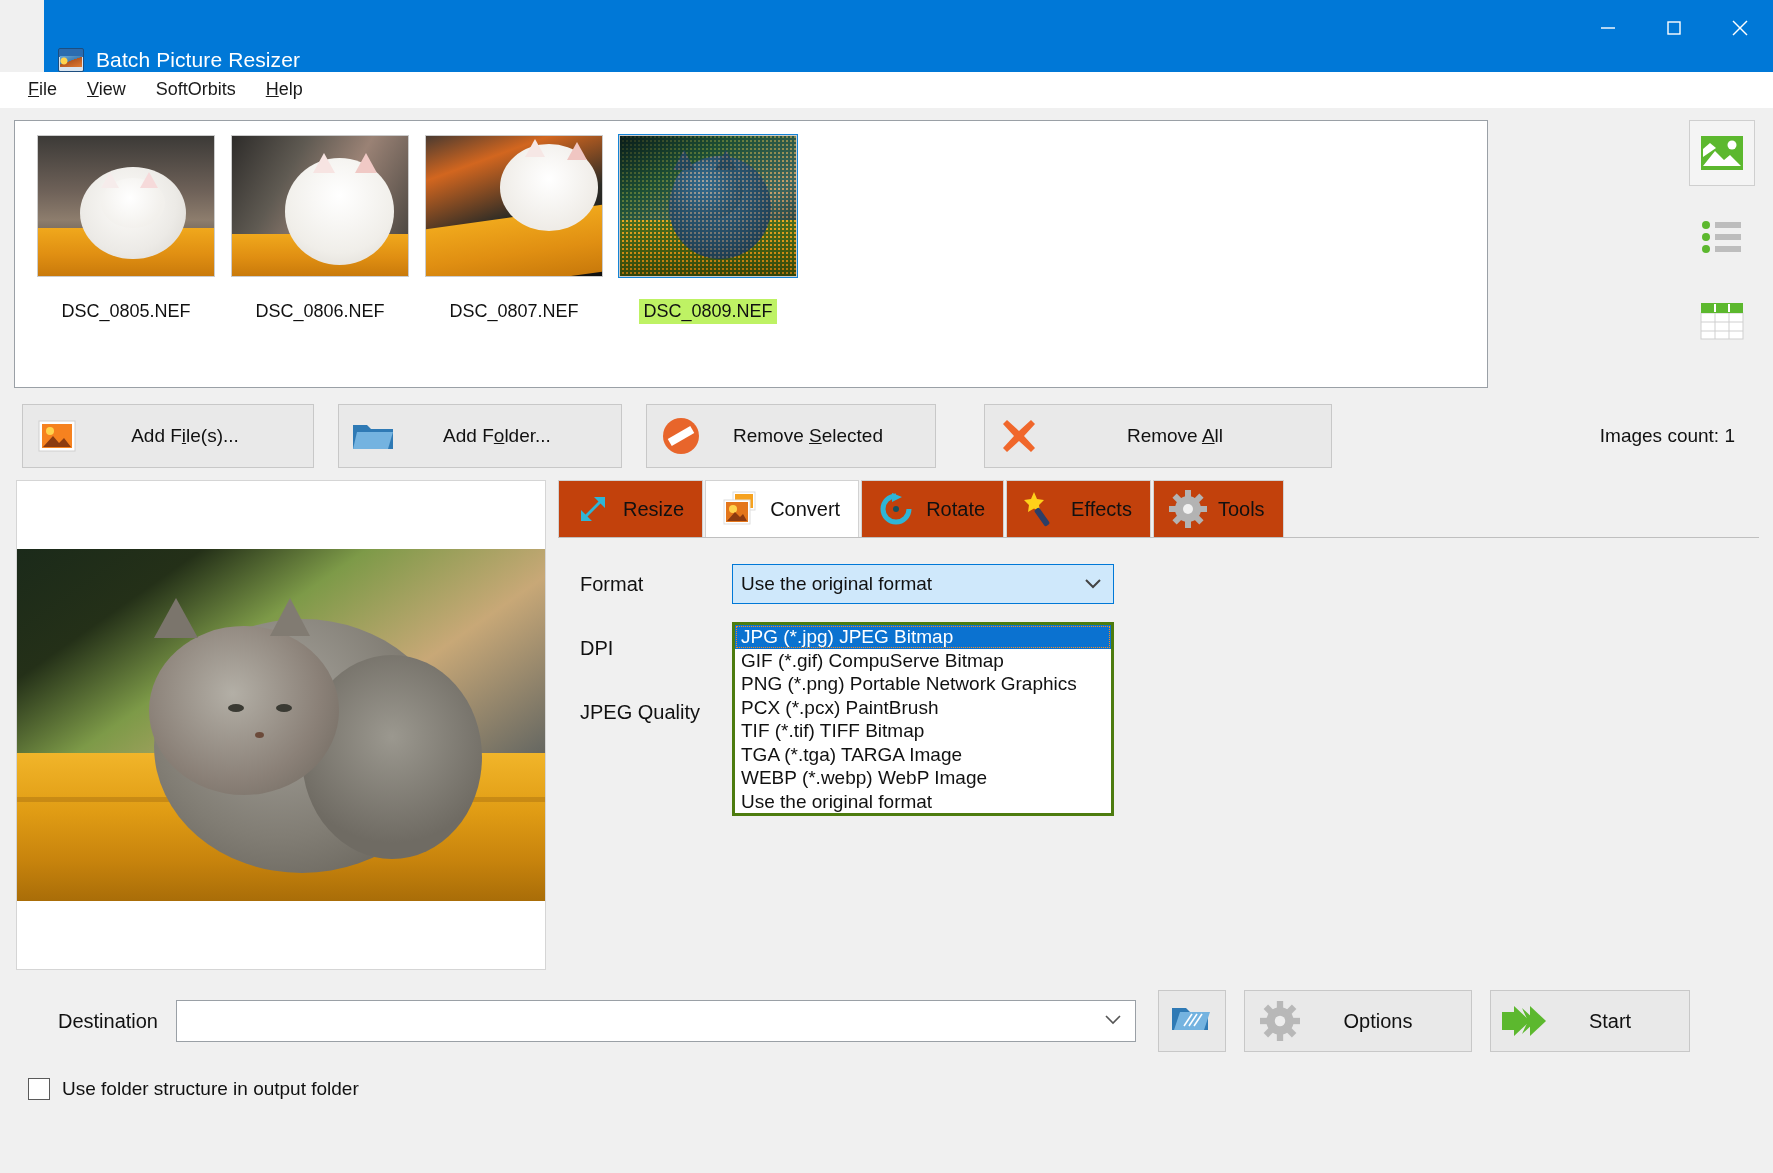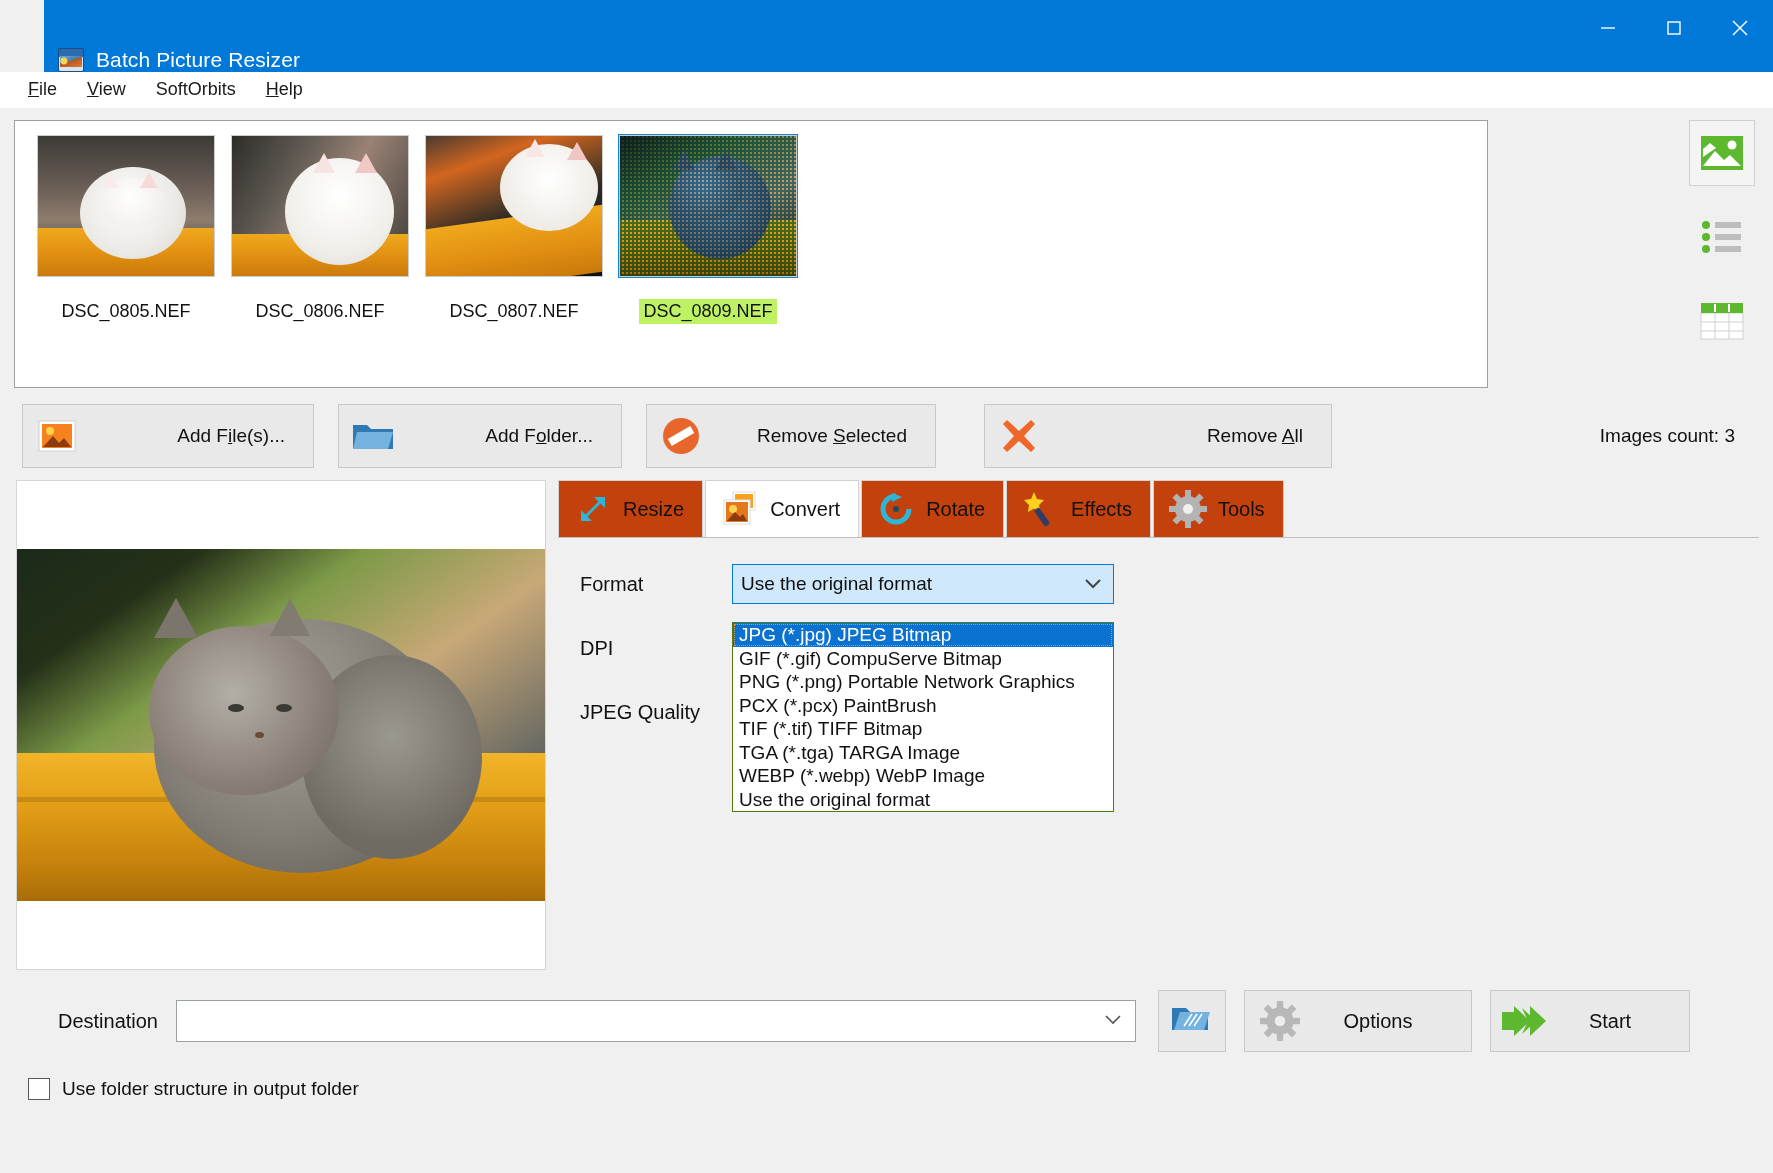--- a/index.html
+++ b/index.html
@@ -92,21 +92,21 @@
   }
   .view-btn.active{ border:1px solid #cfcfcf; background:#f4f4f4; }
 
   
   .actions{ display:flex; align-items:center; padding:16px 14px 0 22px; }
   .abtn{
     height:64px; background:#e9e9e9; border:1px solid #c8c8c8;
     display:flex; align-items:center; margin-right:24px; position:relative;
   }
   .abtn .ic{ width:56px; display:flex; align-items:center; justify-content:center; margin-left:6px;}
-  .abtn .lb{ flex:1; text-align:right; font-size:19px; color:#111; padding-right:28px;}
+  .abtn .lb{ flex:1; text-align:center; font-size:19px; color:#111; padding-right:28px;}
   .abtn.w1{ width:292px;} .abtn.w2{ width:284px;}
   .abtn.w3{ width:290px;} .abtn.w4{ width:348px;margin-left:24px;}
   .count{ margin-left:auto; font-size:19px; color:#111; padding-right:24px; }
 
   
   .lower{ display:flex; padding:12px 14px 0 16px; height:500px; }
   .preview{
     width:530px; height:490px; background:#fff; border:1px solid #d5d5d5;
     display:flex; align-items:center; justify-content:center; overflow:hidden;
     flex:none;
@@ -129,21 +129,21 @@
   .frow{ display:flex; align-items:center; height:40px; margin-top:26px; padding-left:22px;}
   .flabel{ width:152px; font-size:20px; color:#111; }
 
   .combo{
     width:382px;height:40px;background:#cfe8fb;border:1px solid #0078d7;
     display:flex; align-items:center; justify-content:space-between;
     padding:0 10px 0 8px; font-size:19px; color:#111; position:relative; z-index:5;
   }
   .dropdown{
     position:absolute; left:174px; top:84px; width:382px; background:#fff;
-    border:1px solid #4d7c0f; z-index:20; padding:0;
+    border:3px solid #4d7c0f; z-index:20; padding:0;
   }
   .dd-item{
     height:23.5px; display:flex; align-items:center; padding-left:6px;
     font-size:19px; color:#111; line-height:1;
   }
   .dd-item.sel{ background:#0b72d0; color:#fff; outline:1px dotted #ff8c1a; outline-offset:-2px;}
 
   .spin{
     position:absolute; width:18px;height:18px;background:#e6e6e6;border:1px solid #c6c6c6;
   }
@@ -333,21 +333,21 @@
 
   <div class="abtn w4">
     <div class="ic">
       <svg width="40" height="40" viewBox="0 0 40 40">
         <path d="M8 4 L20 15 L32 4 L36 8 L25 20 L36 32 L32 36 L20 25 L8 36 L4 32 L15 20 L4 8 Z" fill="#f0672b"></path>
       </svg>
     </div>
     <div class="lb">Remove <u>A</u>ll</div>
   </div>
 
-  <div class="count">Images count: 3</div>
+  <div class="count">Images count: 1</div>
 </div>
 
 <div class="lower">
 
   <div class="preview">
     <div class="preview-img">
       <div class="kit">
         <div class="bg" style="background:linear-gradient(145deg,#1b2a1a 0%,#243018 18%,#7d9a48 34%,#c8a877 55%,#6b6b63 78%,#2b2b28 100%)"></div>
         <div style="position:absolute;left:0;right:0;bottom:0;height:42%;background:linear-gradient(180deg,#f1b52a 0%,#e09c14 40%,#c8840d 72%,#a96d08 100%)"></div>
         <div style="position:absolute;left:0;right:0;bottom:28%;height:5px;background:#b57b12;opacity:.6"></div>

